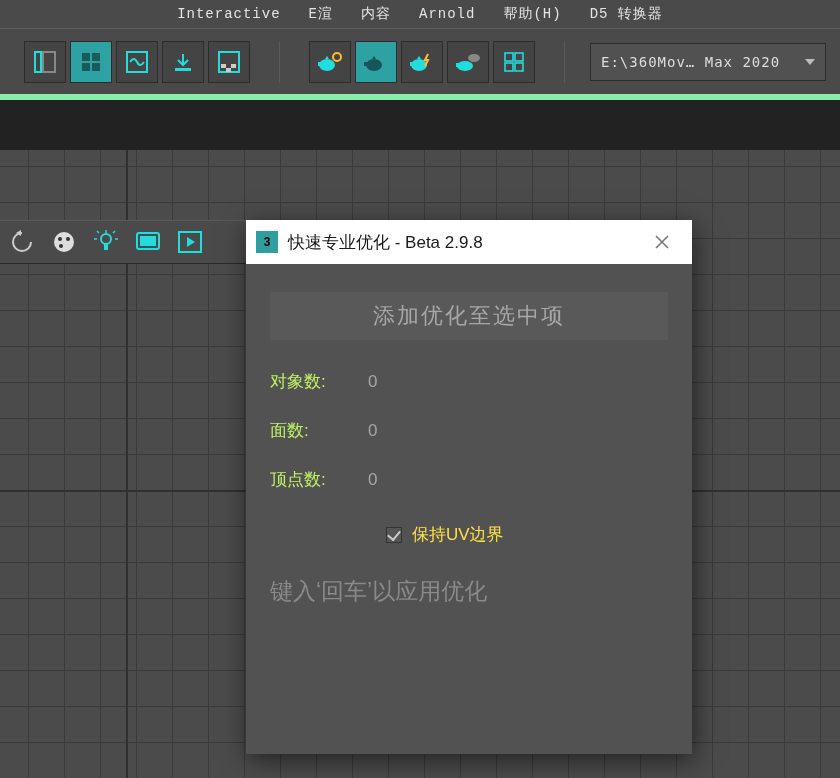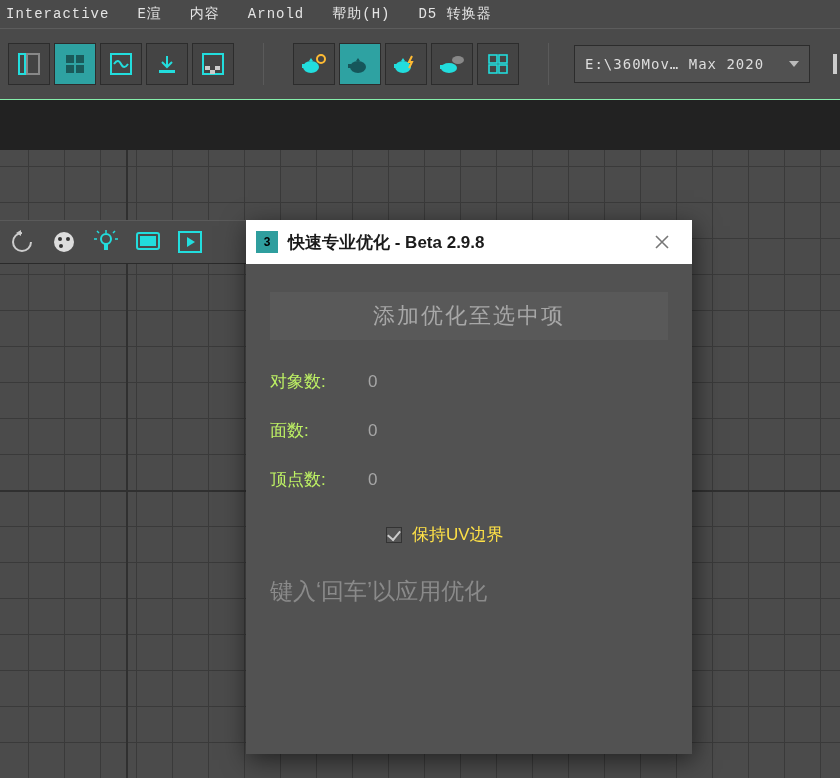--- a/index.html
+++ b/index.html
@@ -20,34 +20,35 @@
     top: 0; left: 0; right: 0;
     height: 28px;
     background: #4a4a4a;
     display: flex;
     align-items: center;
     padding: 0 6px;
     gap: 28px;
     color: #e4e4e4;
     font-family: "Consolas", "Courier New", monospace;
     letter-spacing: 1px;
+    justify-content: center;
   }
   .menu-item { cursor: default; white-space: nowrap; }
 
   
   .toolbar {
     position: absolute;
     top: 28px; left: 0; right: 0;
     height: 72px;
     background: #4a4a4a;
     border-top: 1px solid #5c5c5c;
-    border-bottom: 1px solid #86efac;
-    display: flex;
-    align-items: center;
-    padding: 0 4px;
+    border-bottom: 6px solid #86efac;
+    display: flex;
+    align-items: center;
+    padding: 0 20px;
     gap: 21px;
   }
 
   .t-group {
     display: flex;
     align-items: center;
     height: 56px;
     padding: 0 4px;
     gap: 4px;
   }
@@ -169,21 +170,20 @@
   }
   .dialog-titlebar {
     height: 44px;
     background: #ffffff;
     color: #1b1b1b;
     display: flex;
     align-items: center;
     padding: 0 10px;
     gap: 10px;
     font-size: 17px;
-    font-weight: bold;
   }
   .dlg-icon {
     width: 22px; height: 22px;
     background: #2f9e9e;
     position: relative;
   }
   .dlg-icon::after{
     content:"3";
     position:absolute;
     inset:0;

